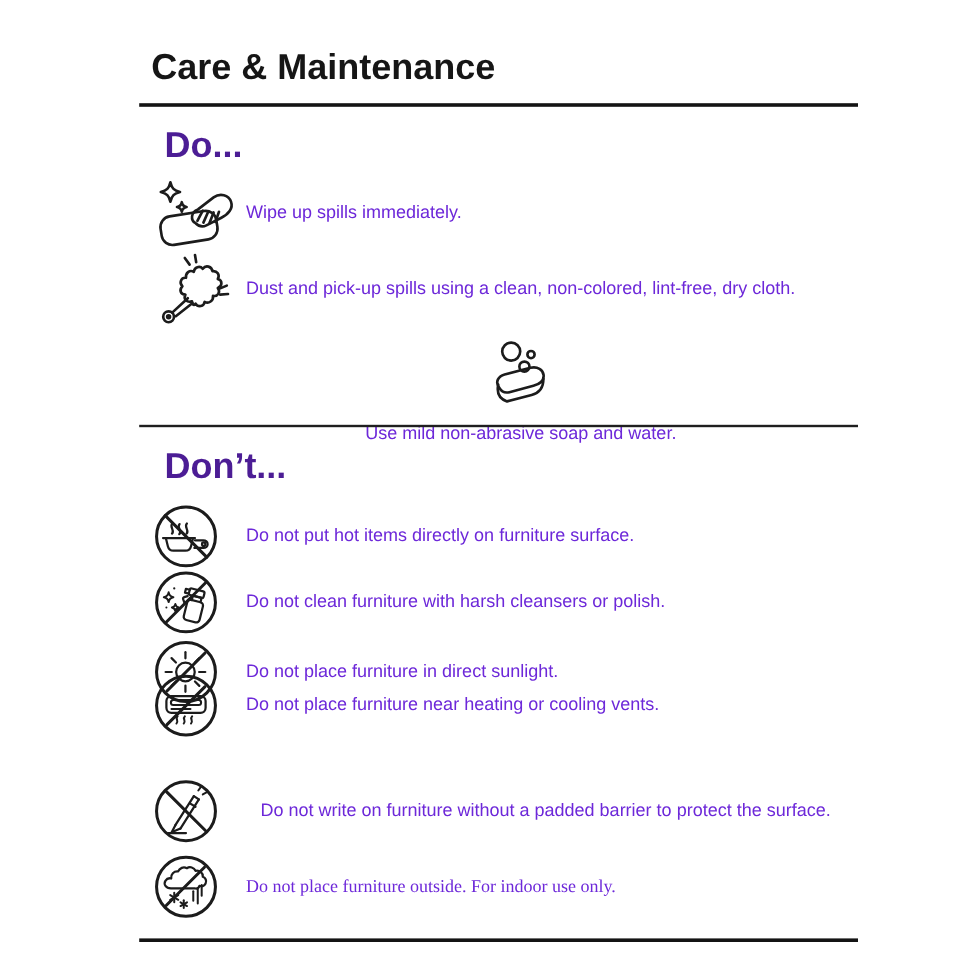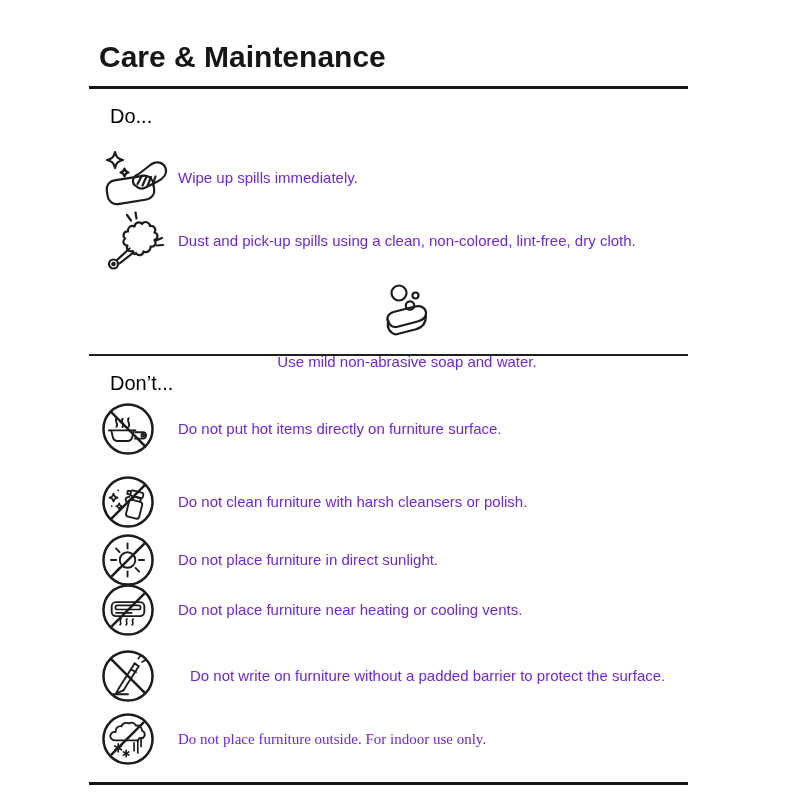--- a/index.html
+++ b/index.html
@@ -1,54 +1,54 @@
 <!DOCTYPE html>
 <html><head>
 <meta charset="utf-8">
 <style>
   html,body{margin:0;padding:0;background:#ffffff;}
   .page{
     position:relative;width:736px;height:800px;background:#ffffff;overflow:hidden;
-    font-family:"Liberation Sans",sans-serif;color:#2c2c2c;
+    font-family:"Liberation Sans",sans-serif;color:#2c2c2c;margin-left:27px;
   }
   .page-title{
     position:absolute;left:99px;top:40px;margin:0;
     font-size:30px;font-weight:700;color:#161616;letter-spacing:0;
   }
   .rule{position:absolute;left:89px;width:599px;background:#141414;}
   .rule-top{top:86px;height:3px;}
   .rule-mid{top:354px;height:1.5px;background:#1f1f1f;}
   .rule-bottom{top:782px;height:2.5px;}
   .section-heading{
     position:absolute;left:110px;margin:0;
-    font-size:20px;font-weight:400;color:#000000;
+    font-size:30px;font-weight:700;color:#4c1d95;
   }
   .heading-do{top:105px;}
   .heading-dont{top:372px;}
   .item-row{
     position:absolute;left:96px;width:620px;
     display:flex;align-items:center;
   }
   .icon-cell{
     flex:0 0 80px;width:80px;height:100%;
     display:flex;align-items:center;justify-content:center;
     box-sizing:border-box;
   }
   .dont .icon-cell{justify-content:flex-start;padding-left:4px;}
   .item-text{
     font-size:15px;line-height:1.25;color:#6d28d9;margin-left:2px;
   }
   
   .do-1{top:149px;height:58px;}
   .do-2{top:210px;height:62px;}
   .do-3{top:273px;height:62px;flex-direction:column;}
-  .dont-1{top:401px;height:56px;}
+  .dont-1{top:419px;height:56px;}
   .dont-2{top:474px;height:56px;}
   .dont-3{top:532px;height:56px;}
-  .dont-4{top:582px;height:56px;}
+  .dont-4{top:560px;height:56px;}
   .dont-5{top:648px;height:56px;gap:12px;}
   .dont-6{top:711px;height:56px;font-family:Liberation Serif, serif;}
   svg{display:block;}
 </style>
 </head>
 <body>
 
 <div class="page">
 
   <h1 class="page-title">Care &amp; Maintenance</h1>

